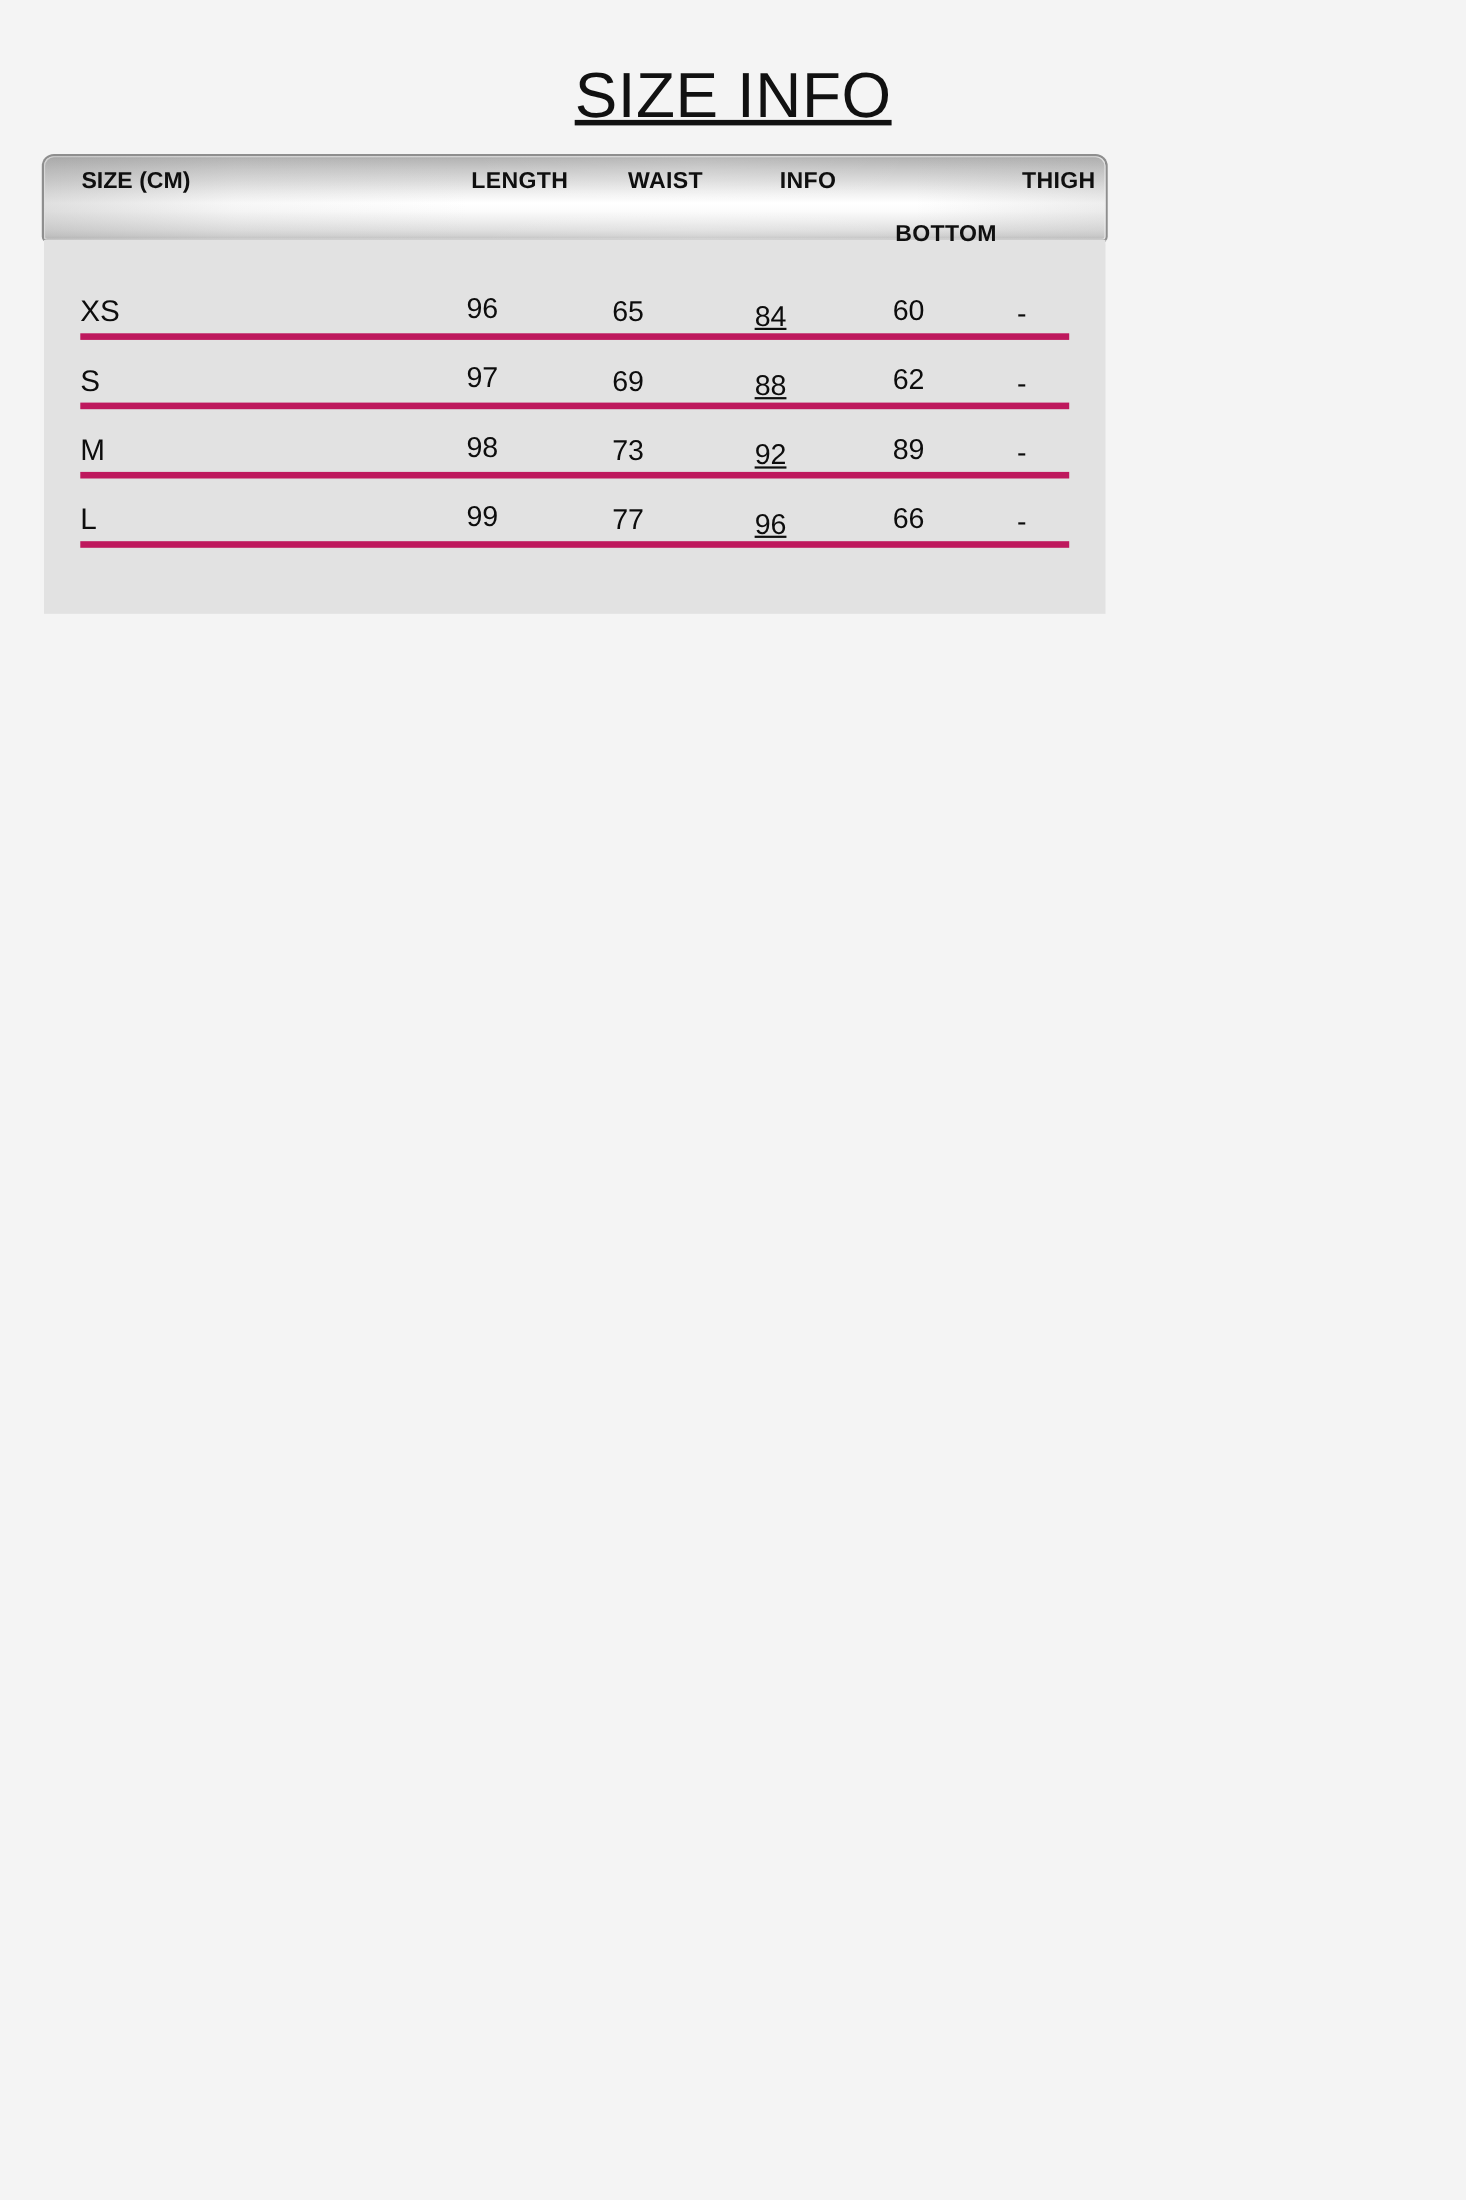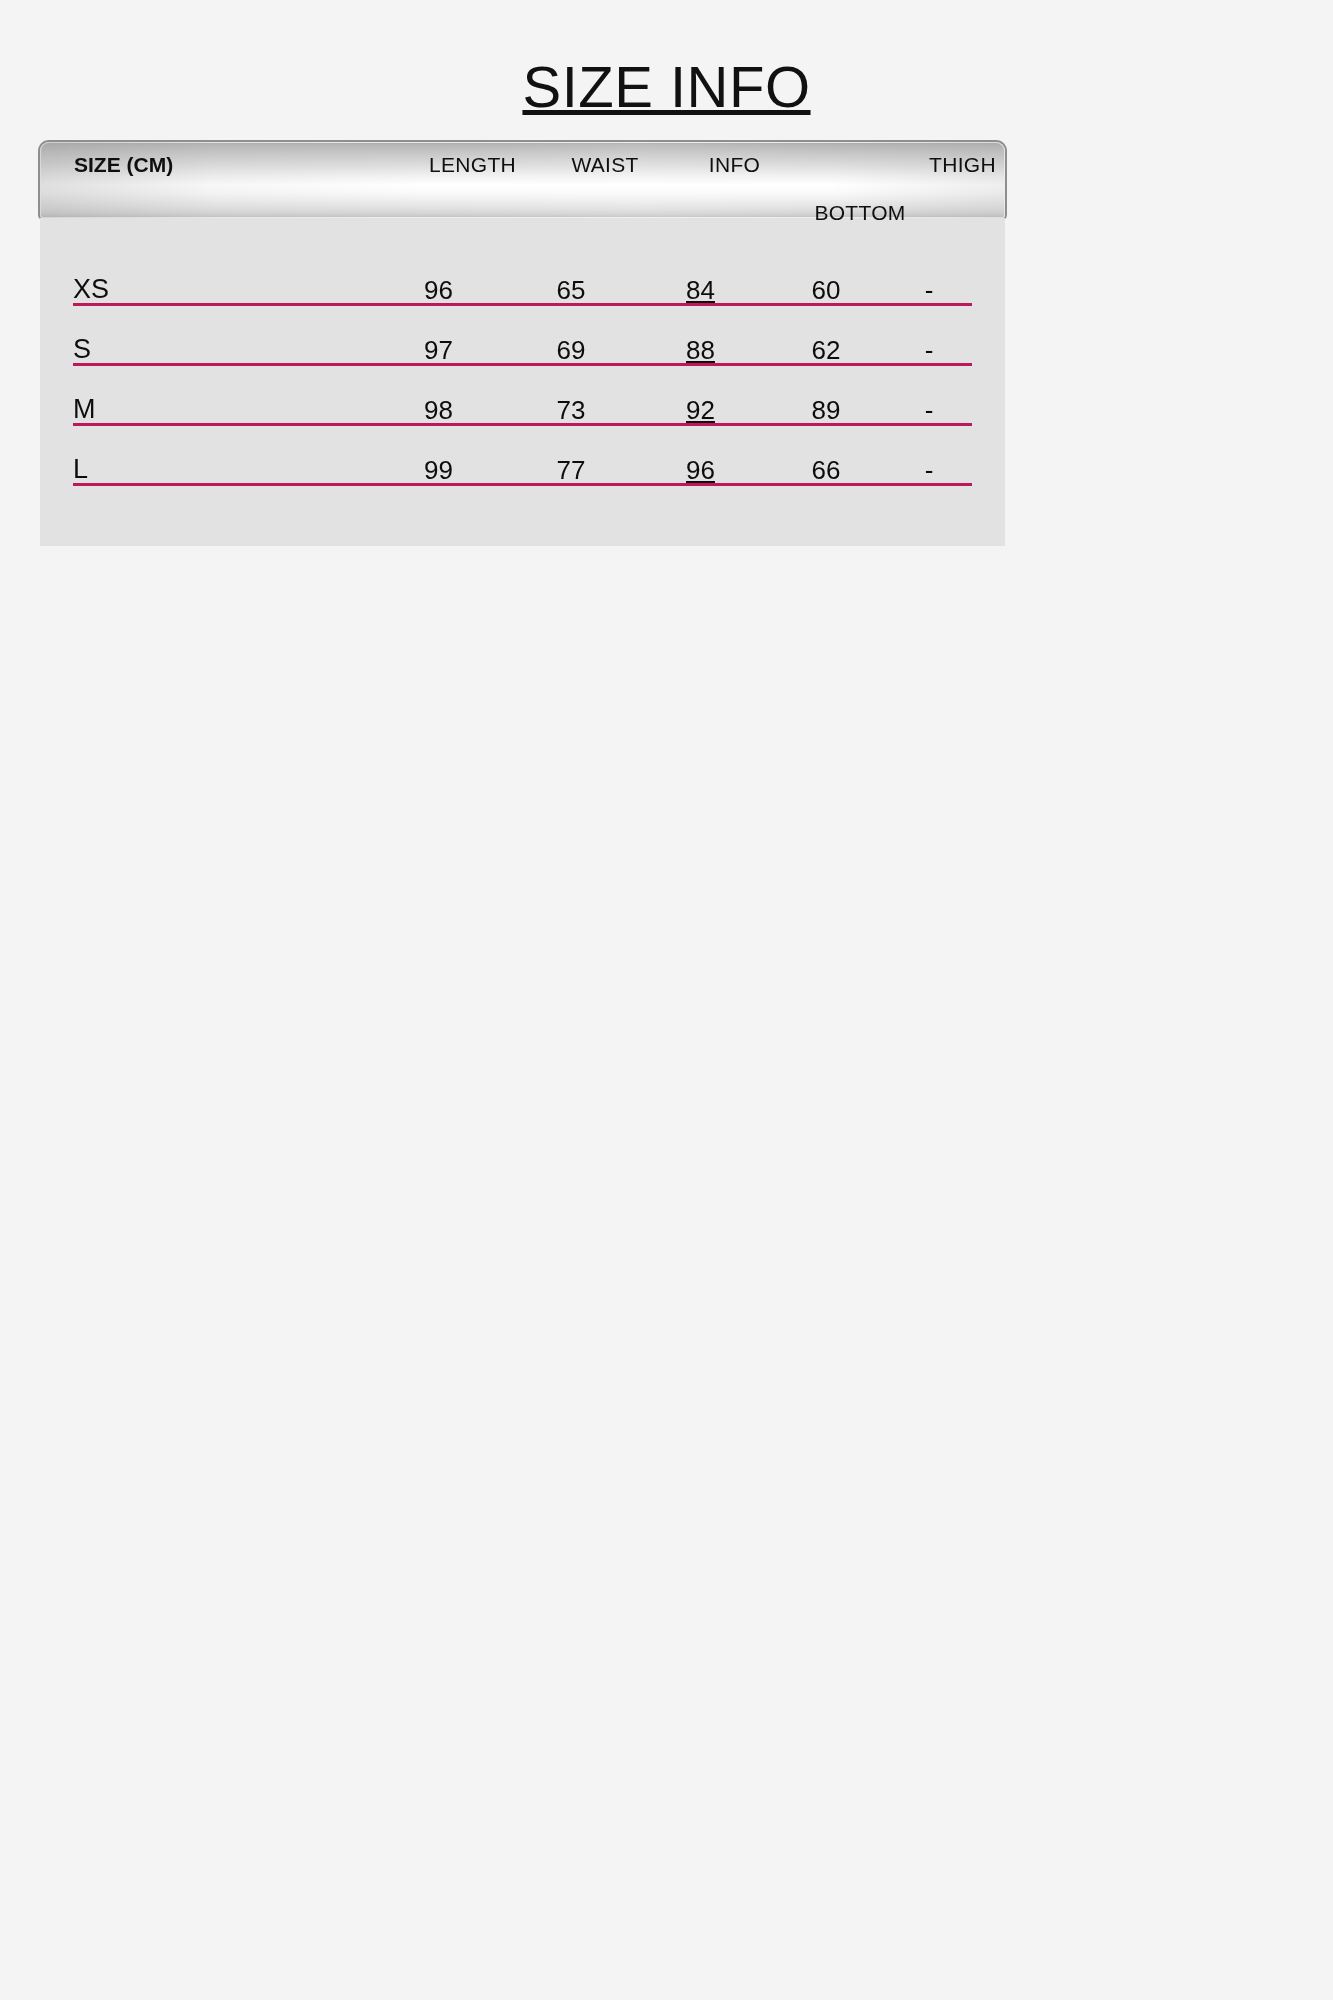--- a/index.html
+++ b/index.html
@@ -106,38 +106,38 @@
     text-align: center;
     white-space: nowrap;
   }
   .header-cell.size-col {
     font-weight: 700;
     text-align: left;
     padding-left: 34px;
     flex: 0 0 330px;
   }
   .header-cell.metric {
-    font-weight: 400;
+    font-weight: 700;
     letter-spacing: 0.3px;
   }
 
   
   .table-body {
     background: #e2e2e2;
     padding: 0 0 60px 0;
     position: relative;
   }
 
   .data-row {
     position: relative;
     display: flex;
-    align-items: flex-end;
+    align-items: center;
     height: 57px;
     margin: 0 33px 0 33px;
-    border-bottom: 3px solid #be185d;
+    border-bottom: 6px solid #be185d;
   }
   .data-row.first { padding-top: 28px; height: 57px; }
 
   .cell {
     font-size: 26px;
     color: #0d0d0d;
     text-align: center;
     font-weight: 400;
     line-height: 1;
   }

